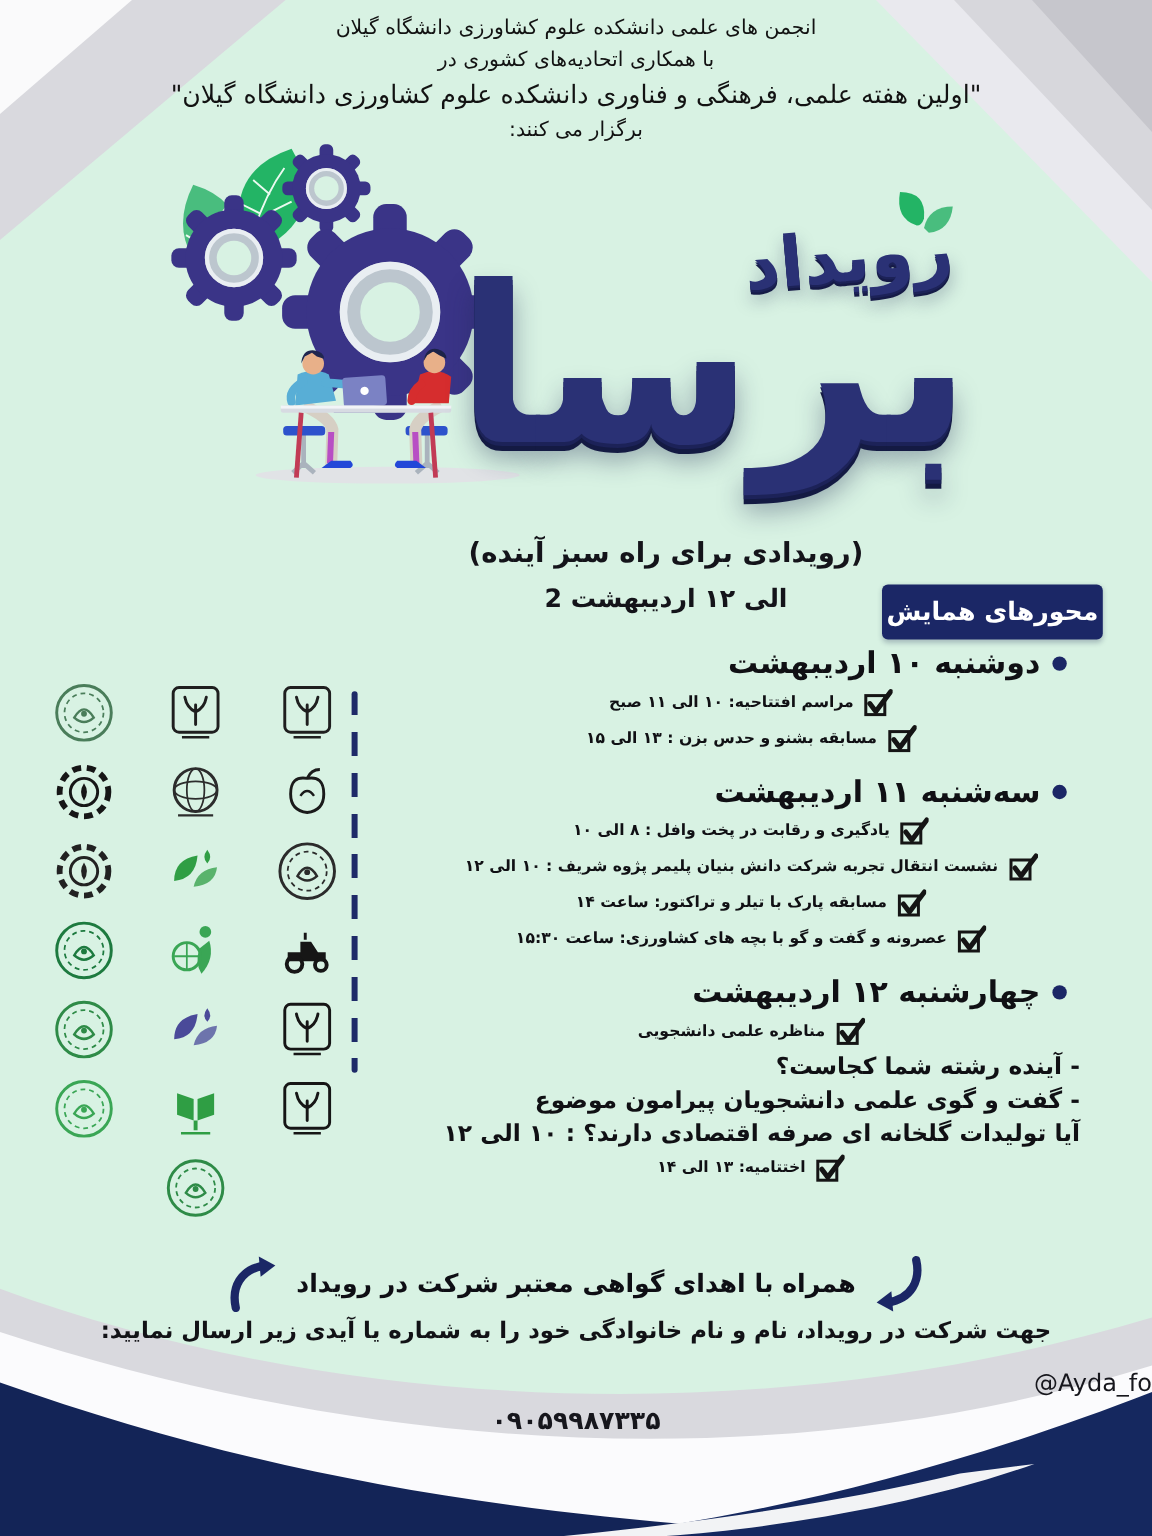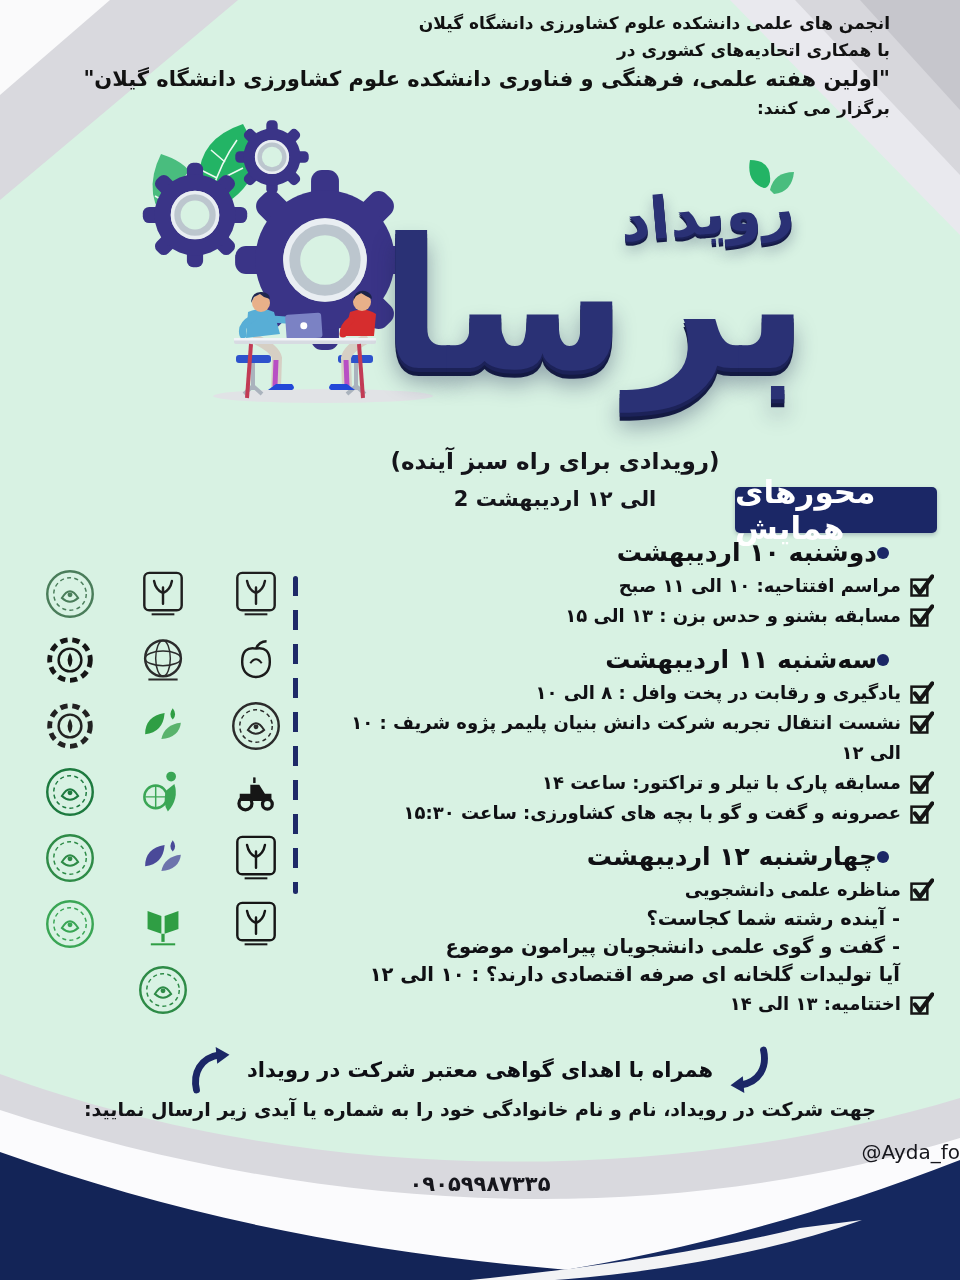--- a/index.html
+++ b/index.html
@@ -7,51 +7,51 @@
   .poster{position:relative;width:960px;height:1280px;overflow:hidden;
           background:linear-gradient(135deg,#fdfdfe 0%,#e4e4e9 45%,#d2d2d8 100%);}
   .layer{position:absolute;}
   
   .blob{left:-45px;top:-150px;width:1050px;height:1395px;background:#d8f2e3;border-radius:300px;}
   
   .tl{left:0;top:0;}
   .tr{right:0;top:0;}
   .bottom-deco{left:0;top:1040px;}
   
-  .hdr{left:70px;right:70px;top:10px;text-align:right;font-weight:bold;color:#121212;z-index:6;}
+  .hdr{left:70px;right:70px;top:10px;text-align:center;font-weight:normal;color:#121212;z-index:6;}
   .hdr .l{font-size:17px;line-height:27px;}
   .hdr .l.big{font-size:21px;line-height:31px;}
   
   .illus{left:85px;top:98px;width:360px;height:330px;z-index:5;}
   
   .kicker{left:612px;top:180px;width:190px;text-align:center;font-size:58px;font-weight:bold;
           color:#2a3175;transform:rotate(-5deg);z-index:6;
           text-shadow:0 2px 0 #1c2258,0 4px 0 #161b47,0 8px 14px rgba(30,40,80,.35);}
   .mini-leaves{left:744px;top:150px;z-index:7;}
   .main-title{left:380px;top:192px;width:410px;text-align:center;font-size:182px;line-height:1.25;
           font-weight:bold;color:#2a3175;z-index:6;
           text-shadow:0 4px 0 #1c2258,0 8px 0 #141a43,0 14px 22px rgba(30,40,80,.4);}
   .subtitle{left:315px;top:448px;width:480px;text-align:center;font-size:23px;font-weight:bold;color:#14141a;z-index:6;}
   .dates{left:315px;top:487px;width:480px;text-align:center;font-size:21px;font-weight:bold;color:#14141a;z-index:6;}
-  .badge{left:735px;top:487px;width:202px;height:46px;background:#1b2766;border-radius:5px;color:#fff;
-         font-size:31px;font-weight:bold;display:flex;align-items:center;justify-content:center;z-index:6;
+  .badge{left:735px;top:487px;width:184px;height:46px;background:#1b2766;border-radius:5px;color:#fff;
+         font-size:21px;font-weight:bold;display:flex;align-items:center;justify-content:center;z-index:6;
          box-shadow:0 2px 4px rgba(20,30,70,.25);}
   
   .logos{left:32px;top:568px;width:262px;display:grid;grid-template-columns:repeat(3,1fr);
          gap:14px 16px;justify-items:center;align-items:center;z-index:6;}
   .logo svg{width:52px;height:52px;display:block;}
   .logo.center{grid-column:2;}
   .divider{left:293px;top:576px;width:5px;height:318px;border-radius:3px;z-index:6;
            background:repeating-linear-gradient(to bottom,#1e2a68 0 20px,transparent 20px 34px);}
   
   .schedule{left:318px;right:16px;top:538px;color:#101014;z-index:6;direction:rtl;text-align:right;}
-  .day{display:flex;align-items:center;gap:0;font-size:25px;font-weight:bold;margin:14px 55px 4px 0;}
+  .day{display:flex;align-items:center;gap:10px;font-size:25px;font-weight:bold;margin:14px 55px 4px 0;}
   .day.first{margin-top:0;}
   .bullet{width:12px;height:12px;border-radius:50%;background:#1b2766;flex:0 0 auto;}
-  .item{display:flex;gap:8px;font-size:18px;line-height:30px;font-weight:bold;margin-right:10px;align-items:flex-start;}
+  .item{display:flex;gap:8px;font-size:13px;line-height:30px;font-weight:bold;margin-right:10px;align-items:flex-start;justify-content:center;}
   .cb{width:25px;height:25px;flex:0 0 auto;margin-top:2px;}
   .subline{font-size:19.5px;line-height:28px;font-weight:bold;margin-right:44px;}
   
   .venue{top:1008px;left:30px;right:30px;text-align:center;font-size:19px;font-weight:bold;color:#121216;z-index:6;}
   .cert{top:1044px;left:0;right:0;display:flex;justify-content:center;align-items:center;gap:16px;z-index:6;}
   .cert-text{font-size:21px;font-weight:bold;color:#0e0e14;text-align:right;}
   .reg{top:1098px;left:30px;right:30px;text-align:center;font-size:19px;font-weight:bold;color:#121216;z-index:6;}
   .tg{top:1140px;left:0;right:0;text-align:right;font-size:20px;font-weight:normal;color:#16161c;z-index:6;}
   .phone{top:1172px;left:0;right:0;text-align:center;font-size:21px;font-weight:bold;letter-spacing:3px;color:#16161c;z-index:6;}
 </style>

